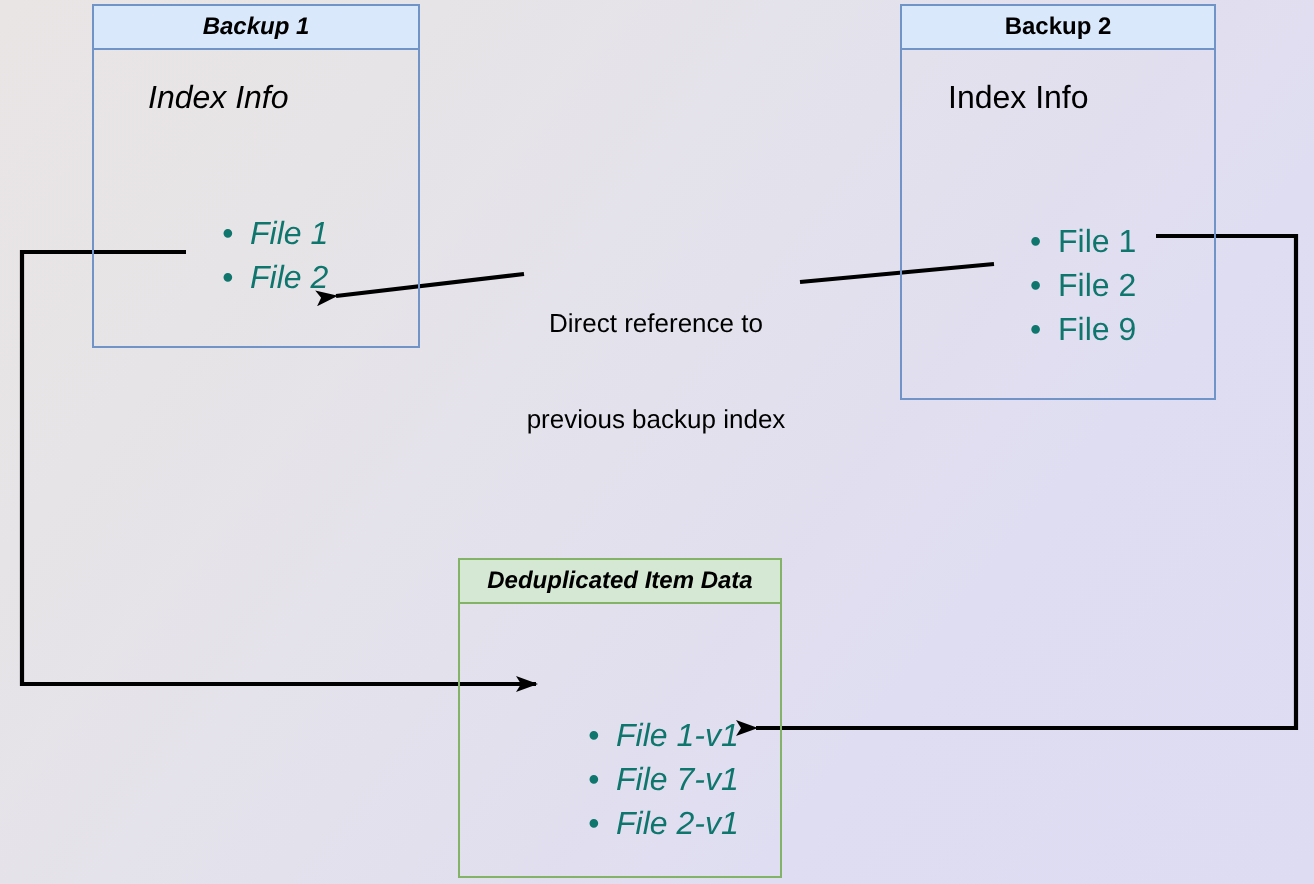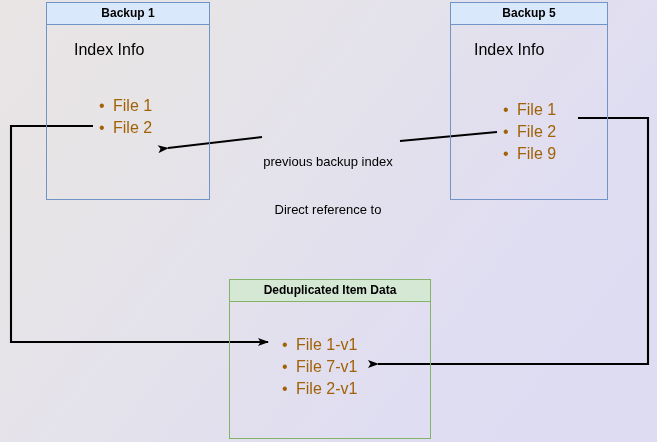--- a/index.html
+++ b/index.html
@@ -55,25 +55,25 @@
   }
   .body-label {
     position: absolute;
     font-size: 16px;
     color: #000;
     white-space: nowrap;
     text-align: right;
   }
   ul.item-list {
     position: absolute;
-    margin: 0;
+    margin: 12px;
     padding: 0 0 0 18px;
     list-style: none;
     font-size: 16px;
-    color: #a16207;
+    color: #0f766e;
   }
   ul.item-list li {
     position: relative;
     height: 22px;
     line-height: 22px;
     white-space: nowrap;
   }
   ul.item-list li::before {
     content: "\2022";
     position: absolute;
@@ -114,45 +114,45 @@
       <path d="M 578,118 L 648,118 L 648,364 L 378,364" fill="none" stroke="#000" stroke-width="2.1" marker-end="url(#arrowLeft)"></path>
     </g>
 
     <g>
       <path d="M 497,132 L 400,141" fill="none" stroke="#000" stroke-width="2.1"></path>
       <path d="M 262,137 L 168,148" fill="none" stroke="#000" stroke-width="2.1" marker-end="url(#arrowLeft)"></path>
     </g>
   </svg>
 
   <div class="edge-label" style="left:258px; top:122px; width:140px;">
+    <div>Direct reference to</div>
     <div>previous backup index</div>
-    <div>Direct reference to</div>
   </div>
 
-  <div class="box box-blue" style="left:46px; top:2px; width:164px; height:198px;">
+  <div class="box box-blue" style="left:46px; top:2px; width:164px; height:172px;font-style:italic;">
     <div class="box-header hdr-blue">Backup 1</div>
     <div class="body-label" style="left:27px; top:38px;">Index Info</div>
     <ul class="item-list" style="left:48px; top:92px;">
       <li>File 1</li>
       <li>File 2</li>
     </ul>
   </div>
 
   <div class="box box-blue" style="left:450px; top:2px; width:158px; height:198px;">
-    <div class="box-header hdr-blue">Backup 5</div>
+    <div class="box-header hdr-blue">Backup 2</div>
     <div class="body-label" style="left:23px; top:38px;">Index Info</div>
     <ul class="item-list" style="left:48px; top:96px;">
       <li>File 1</li>
       <li>File 2</li>
       <li>File 9</li>
     </ul>
   </div>
 
-  <div class="box box-green" style="left:229px; top:279px; width:202px; height:160px;">
+  <div class="box box-green" style="left:229px; top:279px; width:162px; height:160px;font-style:italic;">
     <div class="box-header hdr-green">Deduplicated Item Data</div>
-    <ul class="item-list" style="left:48px; top:54px;">
+    <ul class="item-list" style="left:48px; top:66px;">
       <li>File 1-v1</li>
       <li>File 7-v1</li>
       <li>File 2-v1</li>
     </ul>
   </div>
 
 </div>
 
 </body></html>

